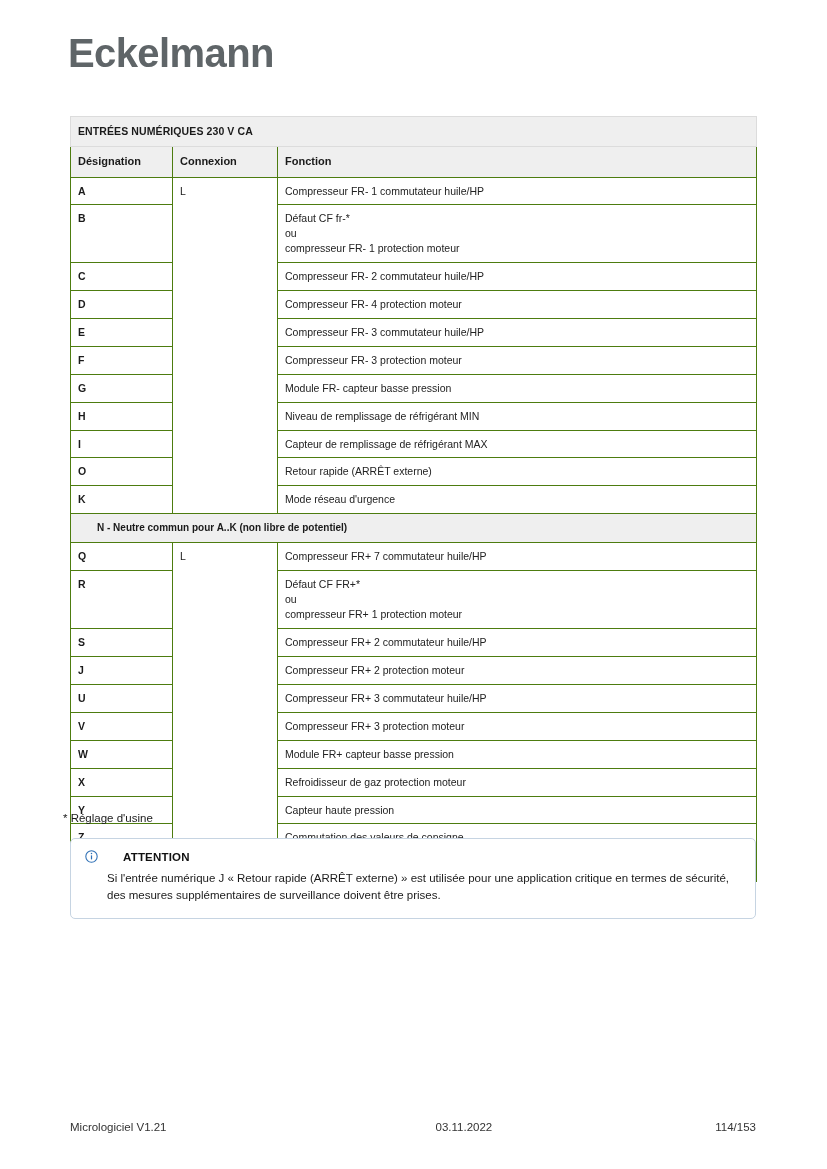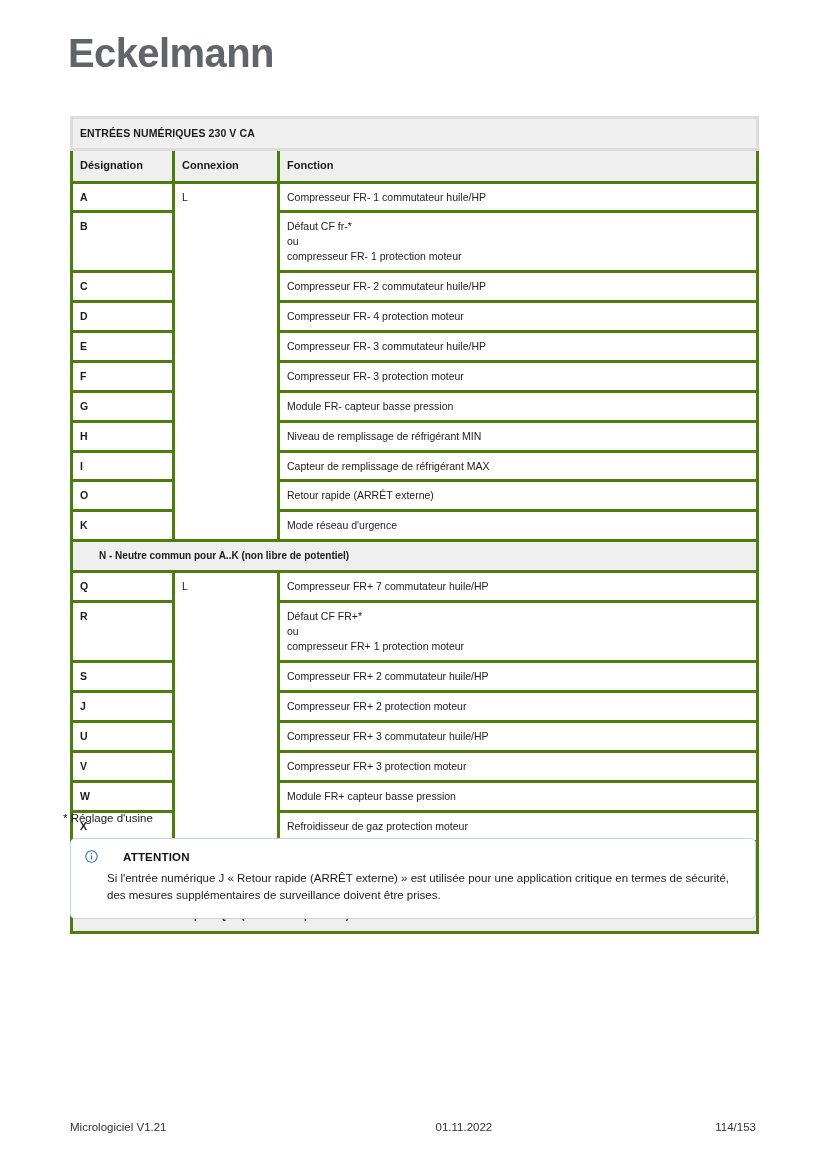--- a/index.html
+++ b/index.html
@@ -50,21 +50,21 @@
     border-collapse: collapse;
     width: 100%;
     table-layout: fixed;
     font-size: 10.5px;
   }
   table.spec col.c1 { width: 102px; }
   table.spec col.c2 { width: 105px; }
   table.spec col.c3 { width: 479px; }
 
   table.spec td, table.spec th {
-    border: 3px solid #4d7c0f;
+    border: 1px solid #4d7c0f;
     padding: 6px 8px 6px 7px;
     vertical-align: top;
     text-align: left;
     font-weight: normal;
     line-height: 1.42;
   }
 
   tr.band-title td {
     background: #efefef;
     font-weight: bold;
@@ -340,17 +340,17 @@
         <circle cx="8" cy="4.4" r="0.95" fill="#2d6fb5"></circle>
         <rect x="7.25" y="6.4" width="1.5" height="5.2" rx="0.6" fill="#2d6fb5"></rect>
       </svg>
       <span class="callout-title">ATTENTION</span>
     </div>
     <div class="callout-body">Si l'entrée numérique J « Retour rapide (ARRÊT externe) » est utilisée pour une application critique en termes de sécurité, des mesures supplémentaires de surveillance doivent être prises.</div>
   </div>
 
   <div class="footer">
     <span class="f-left">Micrologiciel V1.21</span>
-    <span class="f-center">01.11.2022</span>
+    <span class="f-center">03.11.2022</span>
     <span class="f-right">114/153</span>
   </div>
 
 </div>
 
 </body></html>

